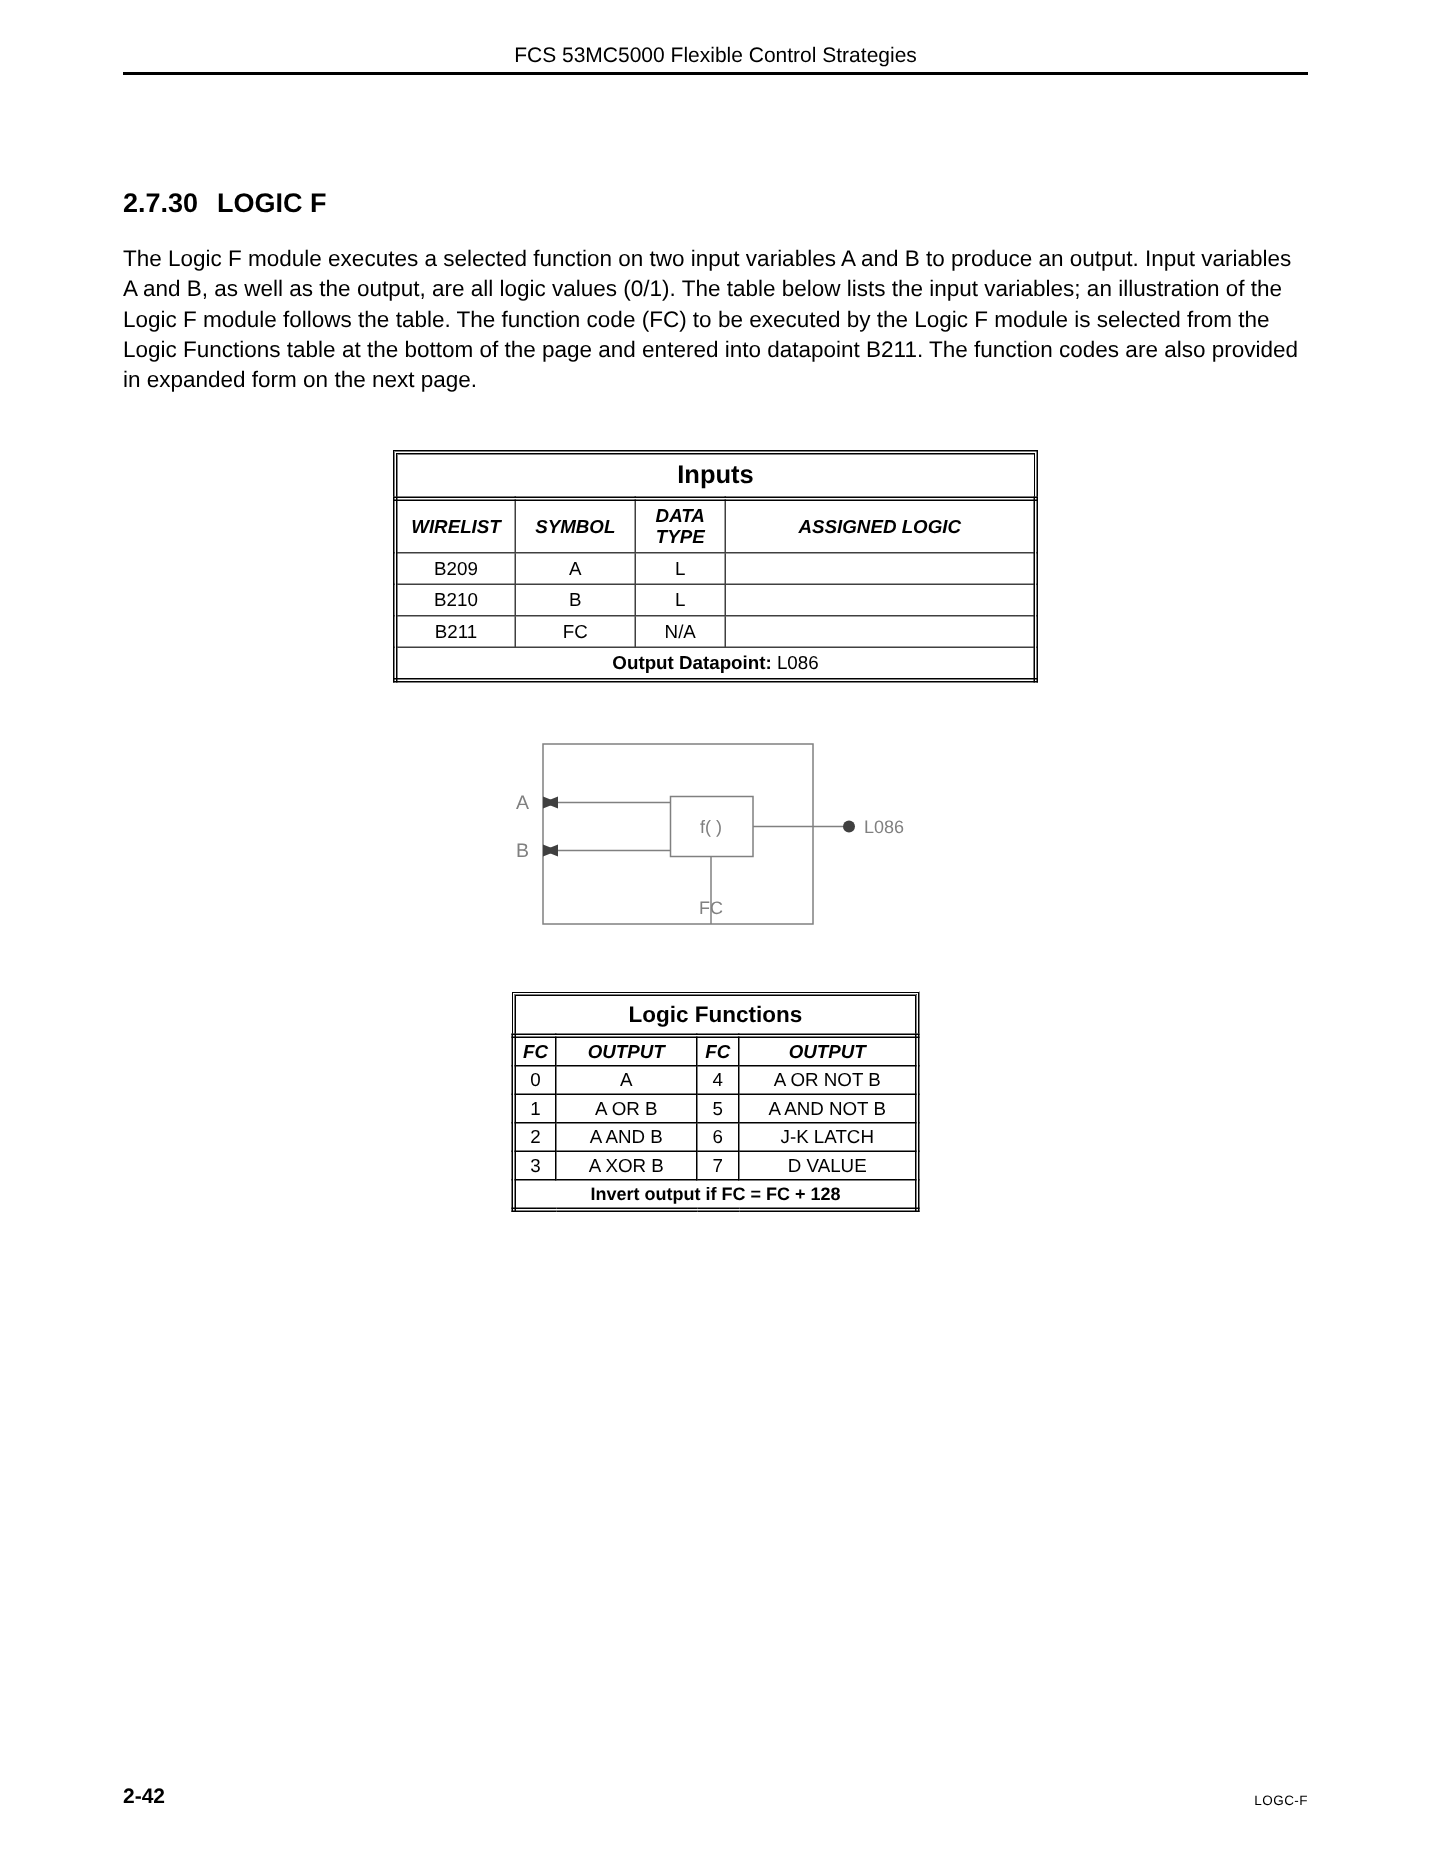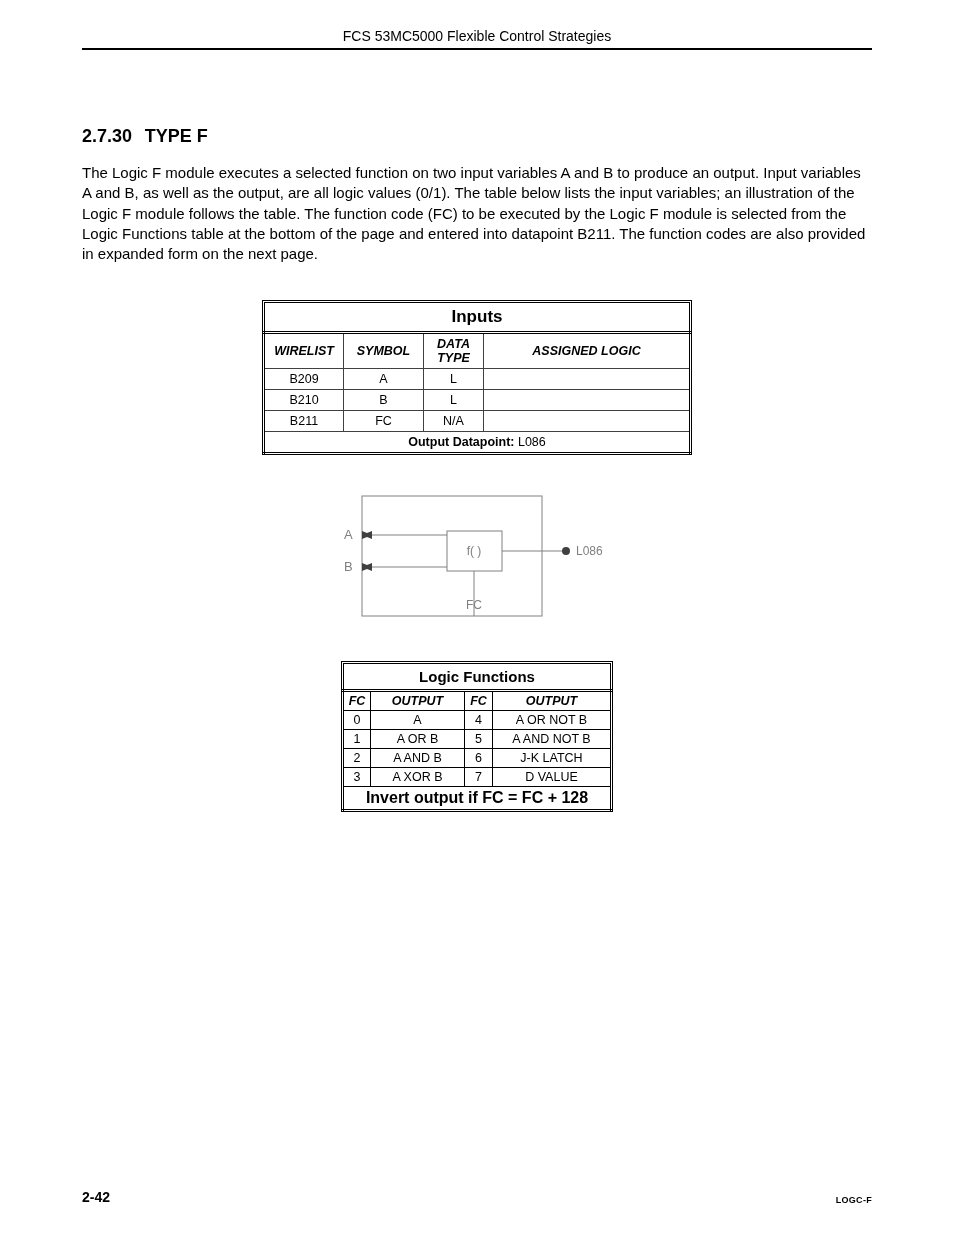--- a/index.html
+++ b/index.html
@@ -73,45 +73,45 @@
     border: 3px double #000;
     border-bottom: none;
   }
   table.lf th, table.lf td {
     border: 1px solid #000;
     font-size: 12.5px;
     padding: 2px 4px;
     text-align: center;
   }
   table.lf th { font-style: italic; font-weight: 700; }
-  table.lf .note td { font-weight: 700; font-size: 16px; }
+  table.lf .note td { font-weight: 700; font-size: 12px; }
 
   
   .page-footer {
     position: absolute;
     bottom: 30px;
     left: 82px;
     right: 82px;
     display: flex;
     justify-content: space-between;
     align-items: flex-end;
   }
   .page-number { font-weight: 700; font-size: 14px; }
-  .footer-code { font-weight: 700; font-size: 9px; letter-spacing: 0.3px; padding-left: 40px; }
+  .footer-code { font-weight: 400; font-size: 9px; letter-spacing: 0.3px; padding-left: 40px; }
 </style>
 </head>
 <body>
 
 <div class="page">
 
   <div class="running-header">FCS 53MC5000 Flexible Control Strategies</div>
 
   <h2>
     <span class="section-number">2.7.30</span>
-    <span class="section-title">TYPE F</span>
+    <span class="section-title">LOGIC F</span>
   </h2>
 
   <p class="body-text">The Logic F module executes a selected function on two input variables A and B to produce an output.  Input variables A and B, as well as the output, are all logic values (0/1).  The table below lists the input variables; an illustration of the Logic F module follows the table.  The function code (FC) to be executed by the Logic F module is selected from the Logic Functions table at the bottom of the page and entered into datapoint B211.  The function codes are also provided in expanded form on the next page.</p>
 
   <div class="inputs-wrap">
     <table class="inputs">
       <caption>Inputs</caption>
       <thead>
         <tr>
           <th style="width:80px">WIRELIST</th>

